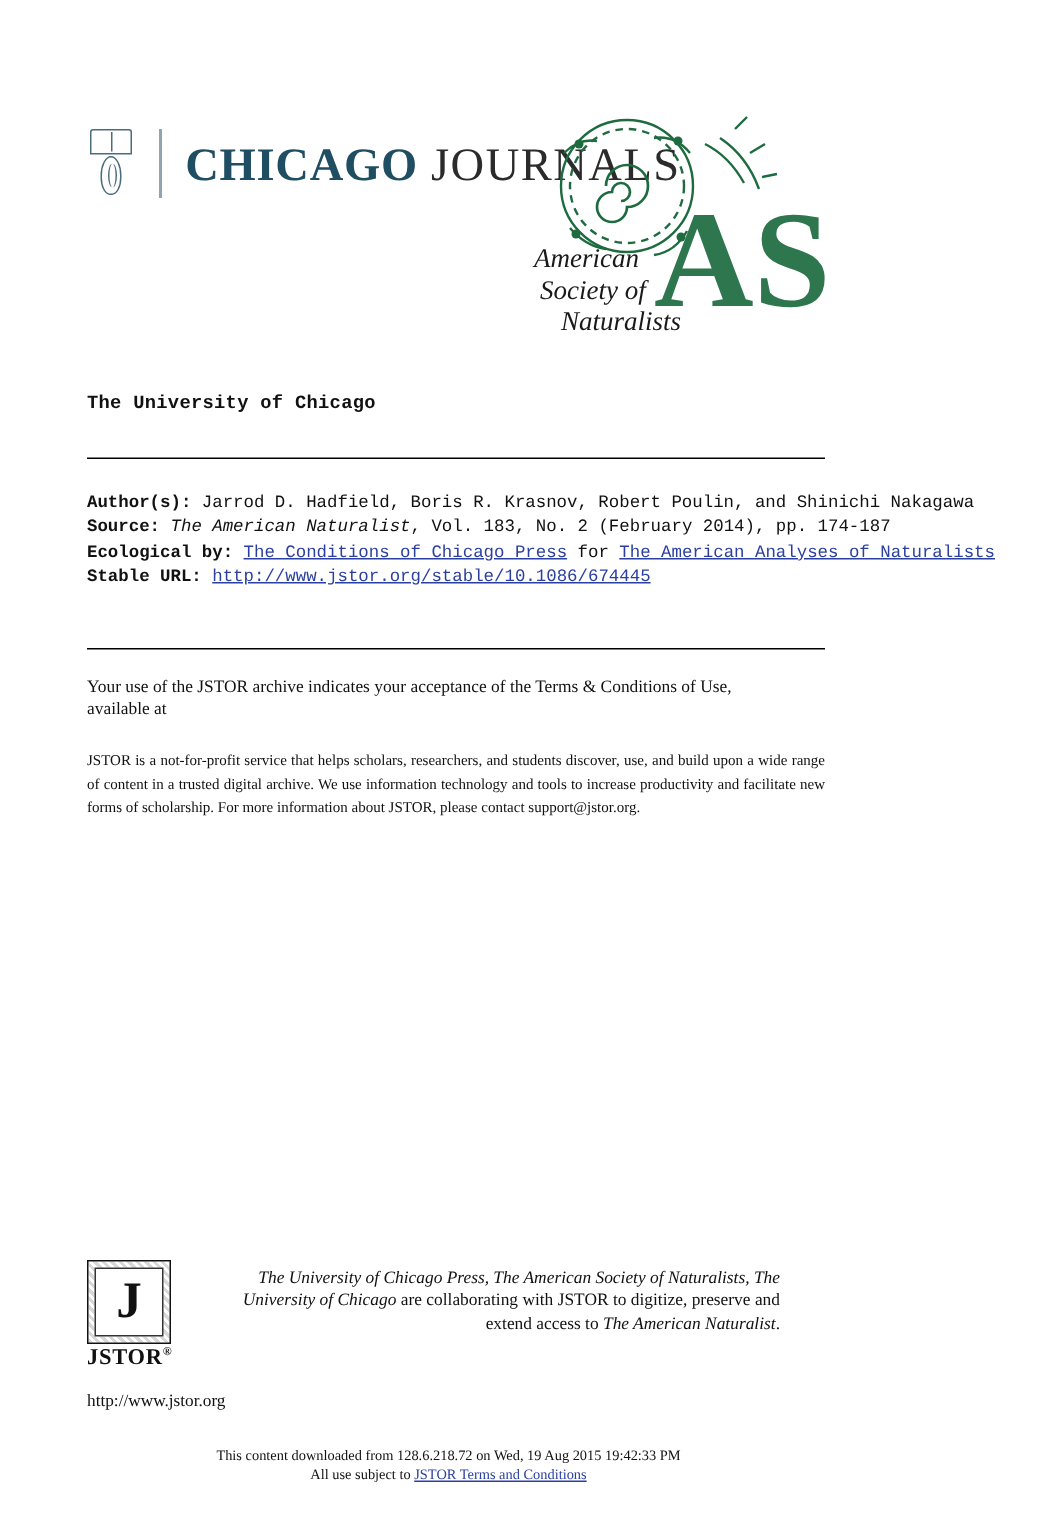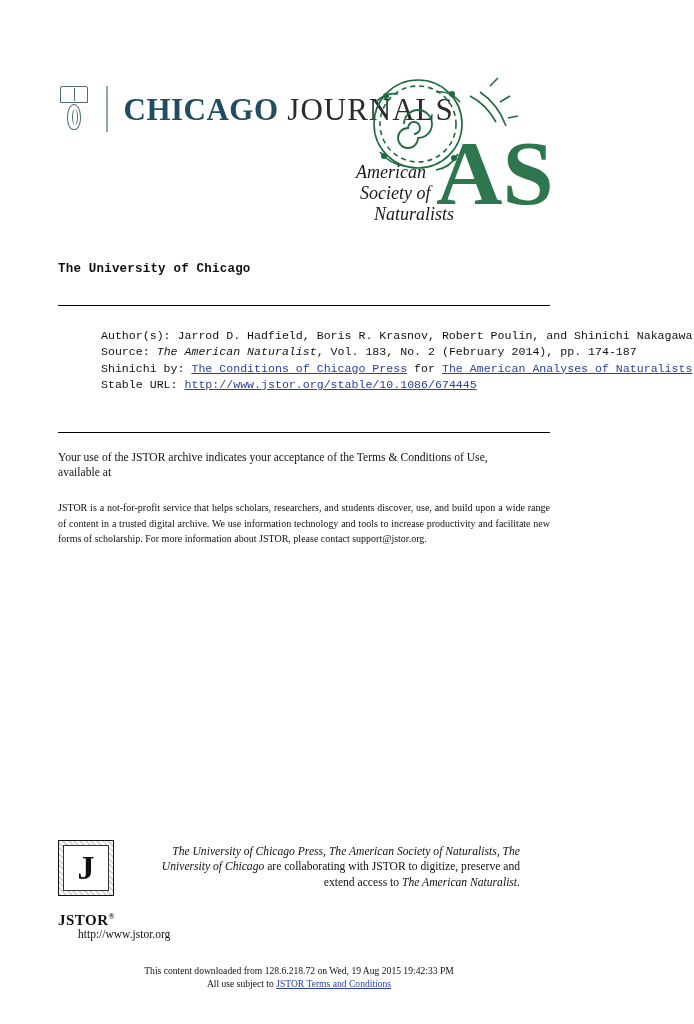--- a/index.html
+++ b/index.html
@@ -153,22 +153,21 @@
     right: 48px;
     font-family: "Liberation Mono", monospace;
     font-size: 11.6px;
     line-height: 16.3px;
     color: #111;
   }
   .citation .row {
     white-space: nowrap;
   }
   .citation .lbl {
-    font-weight: normal;
-    margin-left: 43px;
+    font-weight: bold;
   }
   .citation .ital {
     font-style: italic;
   }
   .citation a {
     color: #2a3fa0;
     text-decoration: underline;
   }
 
   
@@ -234,35 +233,34 @@
     font-size: 34px;
     font-weight: bold;
     color: #111;
     line-height: 1;
   }
   .jstor-word {
     font-family: "Liberation Serif", serif;
     font-size: 15px;
     font-weight: bold;
     letter-spacing: 0.5px;
-    margin-top: 16px;
+    margin-top: 0;
     color: #111;
   }
   .jstor-word sup {
     font-size: 8px;
     vertical-align: super;
   }
   .jstor-url {
     position: absolute;
     top: 88px;
     left: 0;
     font-family: "Liberation Serif", serif;
     font-size: 11.5px;
     color: #111;
-    margin-left: 20px;
   }
 
   .collab {
     position: absolute;
     top: 4px;
     left: 78px;
     right: 30px;
     font-family: Liberation Serif, serif;
     font-size: 11.6px;
     line-height: 15.4px;
@@ -342,21 +340,21 @@
     </div>
   </div>
 
   <div class="pub-line">The University of Chicago</div>
 
   <div class="rule rule-top"></div>
 
   <div class="citation">
     <div class="row"><span class="lbl">Author(s): </span><span>Jarrod D. Hadfield, Boris R. Krasnov, Robert Poulin, and Shinichi Nakagawa</span></div>
     <div class="row"><span class="lbl">Source: </span><span class="ital">The American Naturalist</span><span>, Vol. 183, No. 2 (February 2014), pp. 174-187</span></div>
-    <div class="row"><span class="lbl">Shinichi by: </span><a href="#">The Conditions of Chicago Press</a><span> for </span><a href="#">The American Analyses of Naturalists</a></div>
+    <div class="row"><span class="lbl">Ecological by: </span><a href="#">The Conditions of Chicago Press</a><span> for </span><a href="#">The American Analyses of Naturalists</a></div>
     <div class="row"><span class="lbl">Stable URL: </span><a href="#">http://www.jstor.org/stable/10.1086/674445</a></div>
   </div>
 
   <div class="rule rule-bottom"></div>
 
   <div class="terms">
     <div>Your use of the JSTOR archive indicates your acceptance of the Terms &amp; Conditions of Use, available at</div>
   </div>
 
   <div class="about">JSTOR is a not-for-profit service that helps scholars, researchers, and students discover, use, and build upon a wide range of content in a trusted digital archive. We use information technology and tools to increase productivity and facilitate new forms of scholarship. For more information about JSTOR, please contact support@jstor.org.</div>

